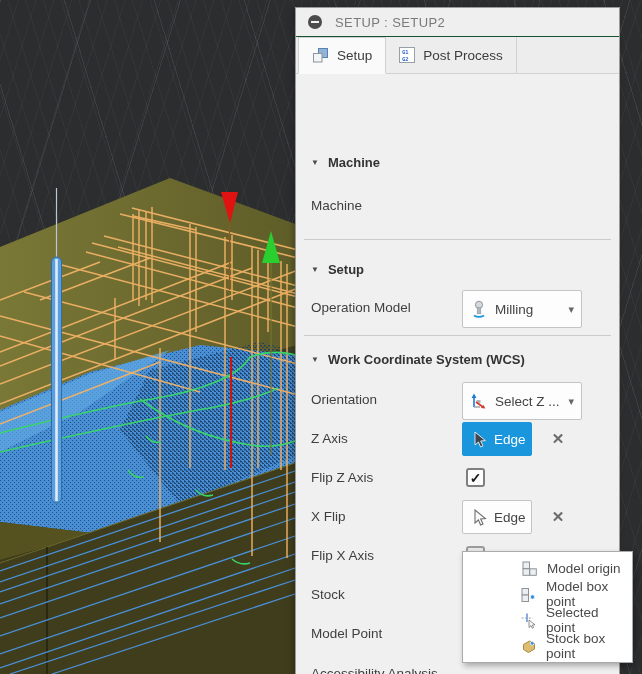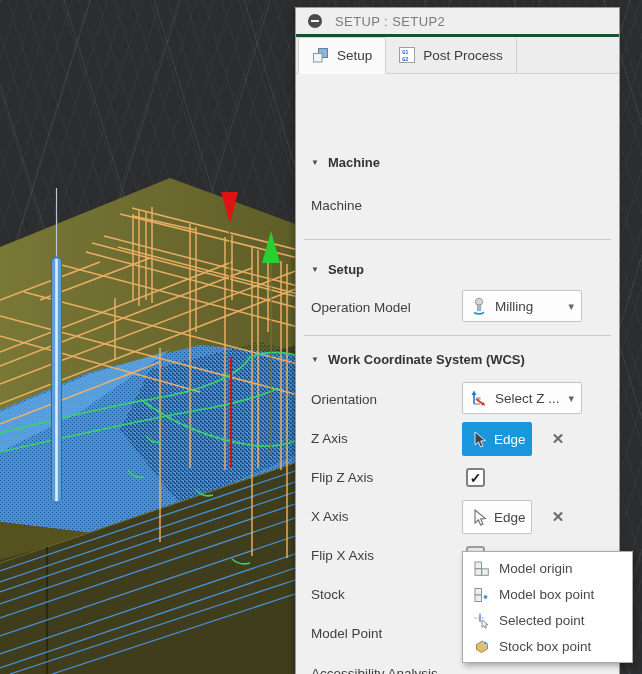--- a/index.html
+++ b/index.html
@@ -17,21 +17,21 @@
       repeating-linear-gradient(107deg, rgba(205,215,225,0.045) 0 1px, transparent 1px 17px);
   }
   .viewport svg { position:absolute; left:0; top:0; }
 
   
   .panel {
     position:absolute; left:295px; top:7px; width:325px; height:667px;
     background:#f0f0f0; border:1px solid #9a9a9a; border-bottom:none;
     box-shadow:-2px 2px 6px rgba(0,0,0,0.25);
   }
-  .p-titlebar { height:29px; background:#efefef; border-bottom:3px solid #14532d;
+  .p-titlebar { height:29px; background:#efefef; border-bottom:1px solid #14532d;
     display:flex; align-items:center; padding:0 12px; gap:13px; }
   .collapse-btn { width:14px; height:14px; border-radius:50%; background:#4b4b4b; position:relative; cursor:pointer; flex:0 0 auto;}
   .collapse-btn::after { content:""; position:absolute; left:3px; top:6px; width:8px; height:2px; background:#f2f2f2; }
   .p-title { font-size:13px; color:#7a7a7a; letter-spacing:0.4px; }
 
   .p-tabs { height:37px; background:#ededed; border-bottom:1px solid #d2d2d2; display:flex; align-items:stretch; }
   .tab { display:flex; align-items:center; gap:8px; padding:0 13px; font-size:13.5px; color:#3d3d3d;
     border-right:1px solid #d2d2d2; cursor:pointer; position:relative; }
   .tab.active { background:#fafafa; border:1px solid #cfcfcf; border-bottom:1px solid #fafafa;
     margin-bottom:-1px; margin-left:2px; }
@@ -42,21 +42,21 @@
   .sec-hdr { position:absolute; left:15px; display:flex; align-items:center; gap:9px;
     font-size:13px; font-weight:bold; color:#333; cursor:pointer; }
   .sec-arrow { font-size:8px; color:#4a4a4a; }
   .lbl { position:absolute; left:15px; font-size:13.5px; color:#3f3f3f; white-space:nowrap; }
   .divider { position:absolute; left:8px; right:8px; height:1px; background:#cbcbcb; }
 
   .btn-select { position:absolute; left:105px; width:59px; height:35px; background:#fdfdfd;
     border:1px solid #c4c4c4; border-radius:2px; font-size:13px; color:#555;
     display:flex; align-items:center; justify-content:center; cursor:pointer; }
 
-  .select { position:absolute; left:166px; width:120px; height:32px; background:#fdfdfd;
+  .select { position:absolute; left:166px; width:120px; height:38px; background:#fdfdfd;
     border:1px solid #c4c4c4; border-radius:2px; display:flex; align-items:center;
     padding:0 7px; gap:7px; cursor:pointer; }
   .select .stext { flex:1; font-size:13.5px; color:#444; white-space:nowrap; overflow:hidden; }
   .select .caret { font-size:11px; color:#666; }
 
   .btn-edge { position:absolute; left:166px; width:70px; height:34px; border-radius:2px;
     display:flex; align-items:center; padding:0 8px; gap:7px; font-size:13.5px; cursor:pointer; }
   .btn-edge.blue { background:#1996dc; color:#fff; border:1px solid #1996dc; }
   .btn-edge.white { background:#fdfdfd; color:#444; border:1px solid #c4c4c4; }
 
@@ -73,21 +73,21 @@
   .dd-blue .stext { flex:1; font-size:13.5px; color:#fff; white-space:nowrap; overflow:hidden; }
   .dd-blue .caret { font-size:11px; color:#fff; }
 
   .kebab { position:absolute; left:290px; width:18px; height:28px; display:flex; align-items:center;
     justify-content:center; font-size:17px; color:#757575; cursor:pointer; letter-spacing:0; }
 
   
   .menu { position:absolute; left:462px; top:551px; width:171px; background:#ffffff;
     border:1px solid #ababab; box-shadow:2px 3px 6px rgba(0,0,0,0.3); padding:3px 0; z-index:20; }
   .menu-item { height:26px; display:flex; align-items:center; gap:9px; padding:0 9px;
-    font-size:13.5px; color:#4a4a4a; cursor:pointer; }
+    font-size:13.5px; color:#4a4a4a; cursor:pointer;margin-left:48px; }
   .menu-item .micon { display:flex; align-items:center; width:18px; justify-content:center; }
 </style>
 </head>
 <body>
 
 <div class="viewport">
   <svg width="642" height="674" viewBox="0 0 642 674">
     <defs>
       <pattern id="stip" width="4" height="4" patternUnits="userSpaceOnUse">
         <rect width="4" height="4" fill="#4a8fd3"></rect>
@@ -279,21 +279,21 @@
       </span>
       <span>Edge</span>
     </div>
     <div class="clear-x" style="top:353px">✕</div>
 
     <span class="lbl" style="top:396px">Flip Z Axis</span>
     <div class="checkbox checked" style="top:394px">
       <span>✓</span>
     </div>
 
-    <span class="lbl" style="top:435px">X Axis</span>
+    <span class="lbl" style="top:435px">X Flip</span>
     <div class="btn-edge white" style="top:426px">
       <span style="display:flex">
         <svg width="16" height="17" viewBox="0 0 16 17">
           <path d="M4,1 L4,14 L7.4,11 L9.6,16 L12,14.9 L9.7,10 L14.4,9.6 Z" fill="#fbfbfb" stroke="#6f6f6f" stroke-width="1.1"></path>
         </svg>
       </span>
       <span>Edge</span>
     </div>
     <div class="clear-x" style="top:431px">✕</div>
 

